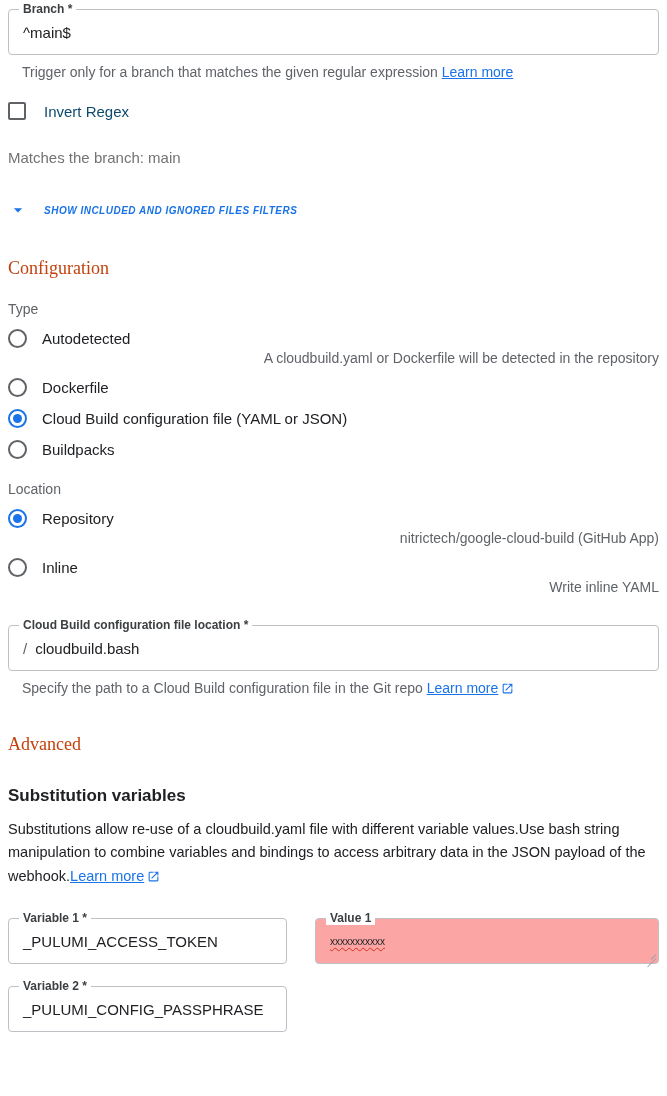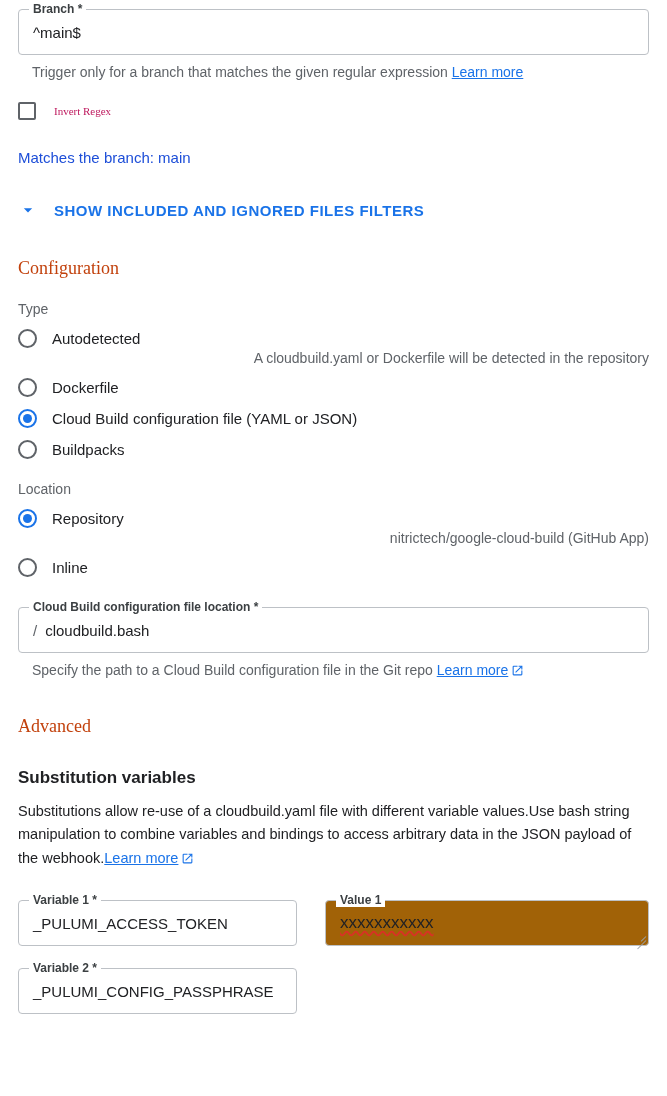--- a/index.html
+++ b/index.html
@@ -8,21 +8,21 @@
     width: 667px; height: 1096px;
     background: #ffffff;
     font-family: "Liberation Sans", sans-serif;
     color: #202124;
     overflow: hidden;
   }
   .page {
     width: 667px;
     height: 1096px;
     position: relative;
-    padding: 0 18px;
+    padding: 0 8px;
   }
 
   
   .field {
     position: relative;
     border: 1px solid #bdc1c6;
     border-radius: 4px;
     height: 46px;
     display: flex;
     align-items: center;
@@ -73,41 +73,42 @@
     align-items: center;
     margin-top: 22px;
   }
   .checkbox {
     width: 18px; height: 18px;
     border: 2px solid #5f6368;
     border-radius: 2px;
     margin-right: 18px;
     flex: 0 0 auto;
   }
-  .checkrow-label { font-size: 11px; color: #be185d; font-family: Liberation Serif, serif; }
+  .checkrow-label { font-size: 15px; color: #0c4a6e; }
 
   .plaintext {
     font-size: 15px;
-    color: #1d4ed8;
+    color: #737373;
     margin-top: 29px;
   }
 
   
   .expander {
     display: flex;
     align-items: center;
     margin-top: 34px;
     cursor: pointer;
   }
   .expander-label {
     color: #1a73e8;
-    font-size: 15px;
+    font-size: 10px;
     font-weight: bold;
     letter-spacing: .5px;
     margin-left: 16px;
+    font-style: italic;
   }
 
   h2.section {
     font-size: 18px;
     font-weight: normal;
     color: #c2410c;
     margin: 38px 0 0 0;
     font-family: Liberation Serif, serif;
   }
   h3.subsection {
@@ -166,25 +167,25 @@
     margin-top: 30px;
   }
   .ta-field {
     position: relative;
     border: 1px solid #bdc1c6;
     border-radius: 4px;
     height: 46px;
     padding: 0 14px;
     display: flex;
     align-items: center;
-    background: #a16207;
+    background: #fca5a5;
     text-align: center;
   }
   .ta-value {
-    font-size: 17px;
+    font-size: 10px;
     color: #202124;
   }
   .spell {
     text-decoration: underline;
     text-decoration-style: wavy;
     text-decoration-color: #d93025;
     text-underline-offset: 2px;
   }
   .resize-grip {
     position: absolute;
@@ -278,20 +279,21 @@
       <span class="radio-label">Repository</span>
     </div>
     <div class="radio-sub">nitrictech/google-cloud-build (GitHub App)</div>
   </div>
 
   <div class="radio-item">
     <div class="radio-line">
       <div class="radio"></div>
       <span class="radio-label">Inline</span>
     </div>
+    <div class="radio-sub">Write inline YAML</div>
   </div>
 
   <div class="field" style="margin-top:30px;">
     <span class="field-legend">Cloud Build configuration file location *</span>
     <span class="field-prefix">/</span>
     <span class="field-value">cloudbuild.bash</span>
   </div>
   <div class="helper">
     <span>Specify the path to a Cloud Build configuration file in the Git repo</span>
     <span class="link">Learn more</span><svg class="ext-icon" width="13" height="13" viewBox="0 0 24 24">

